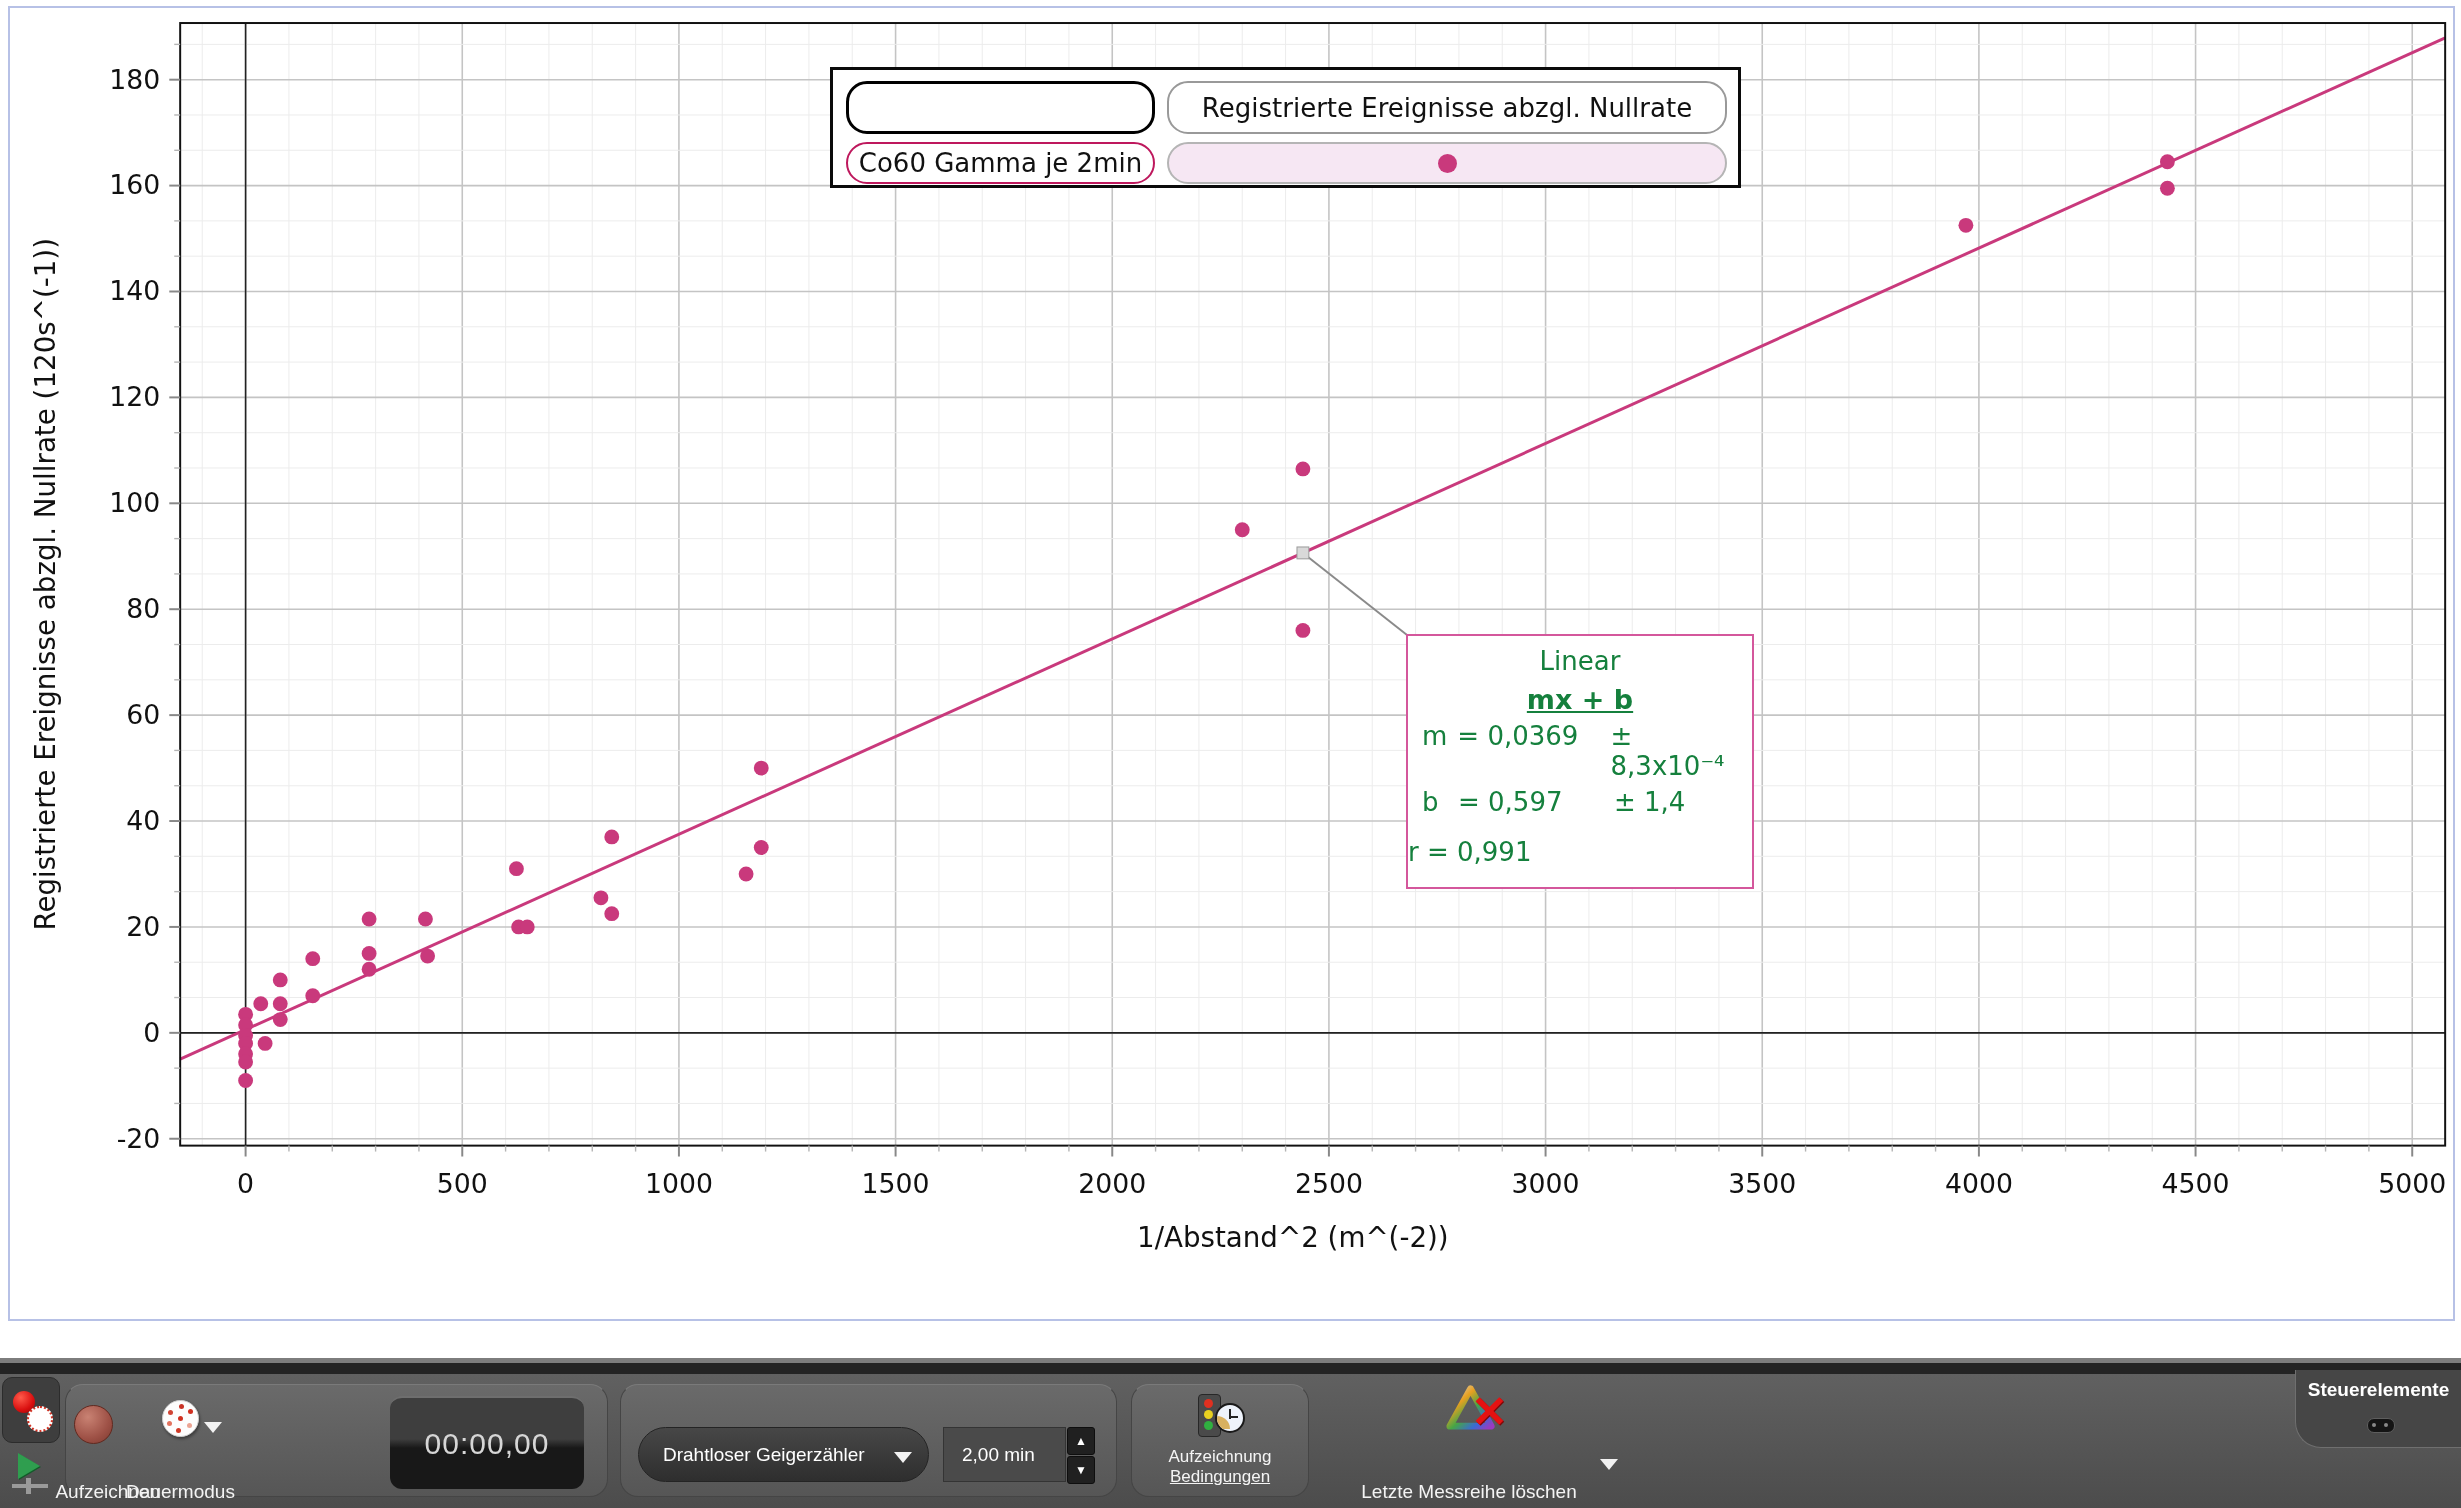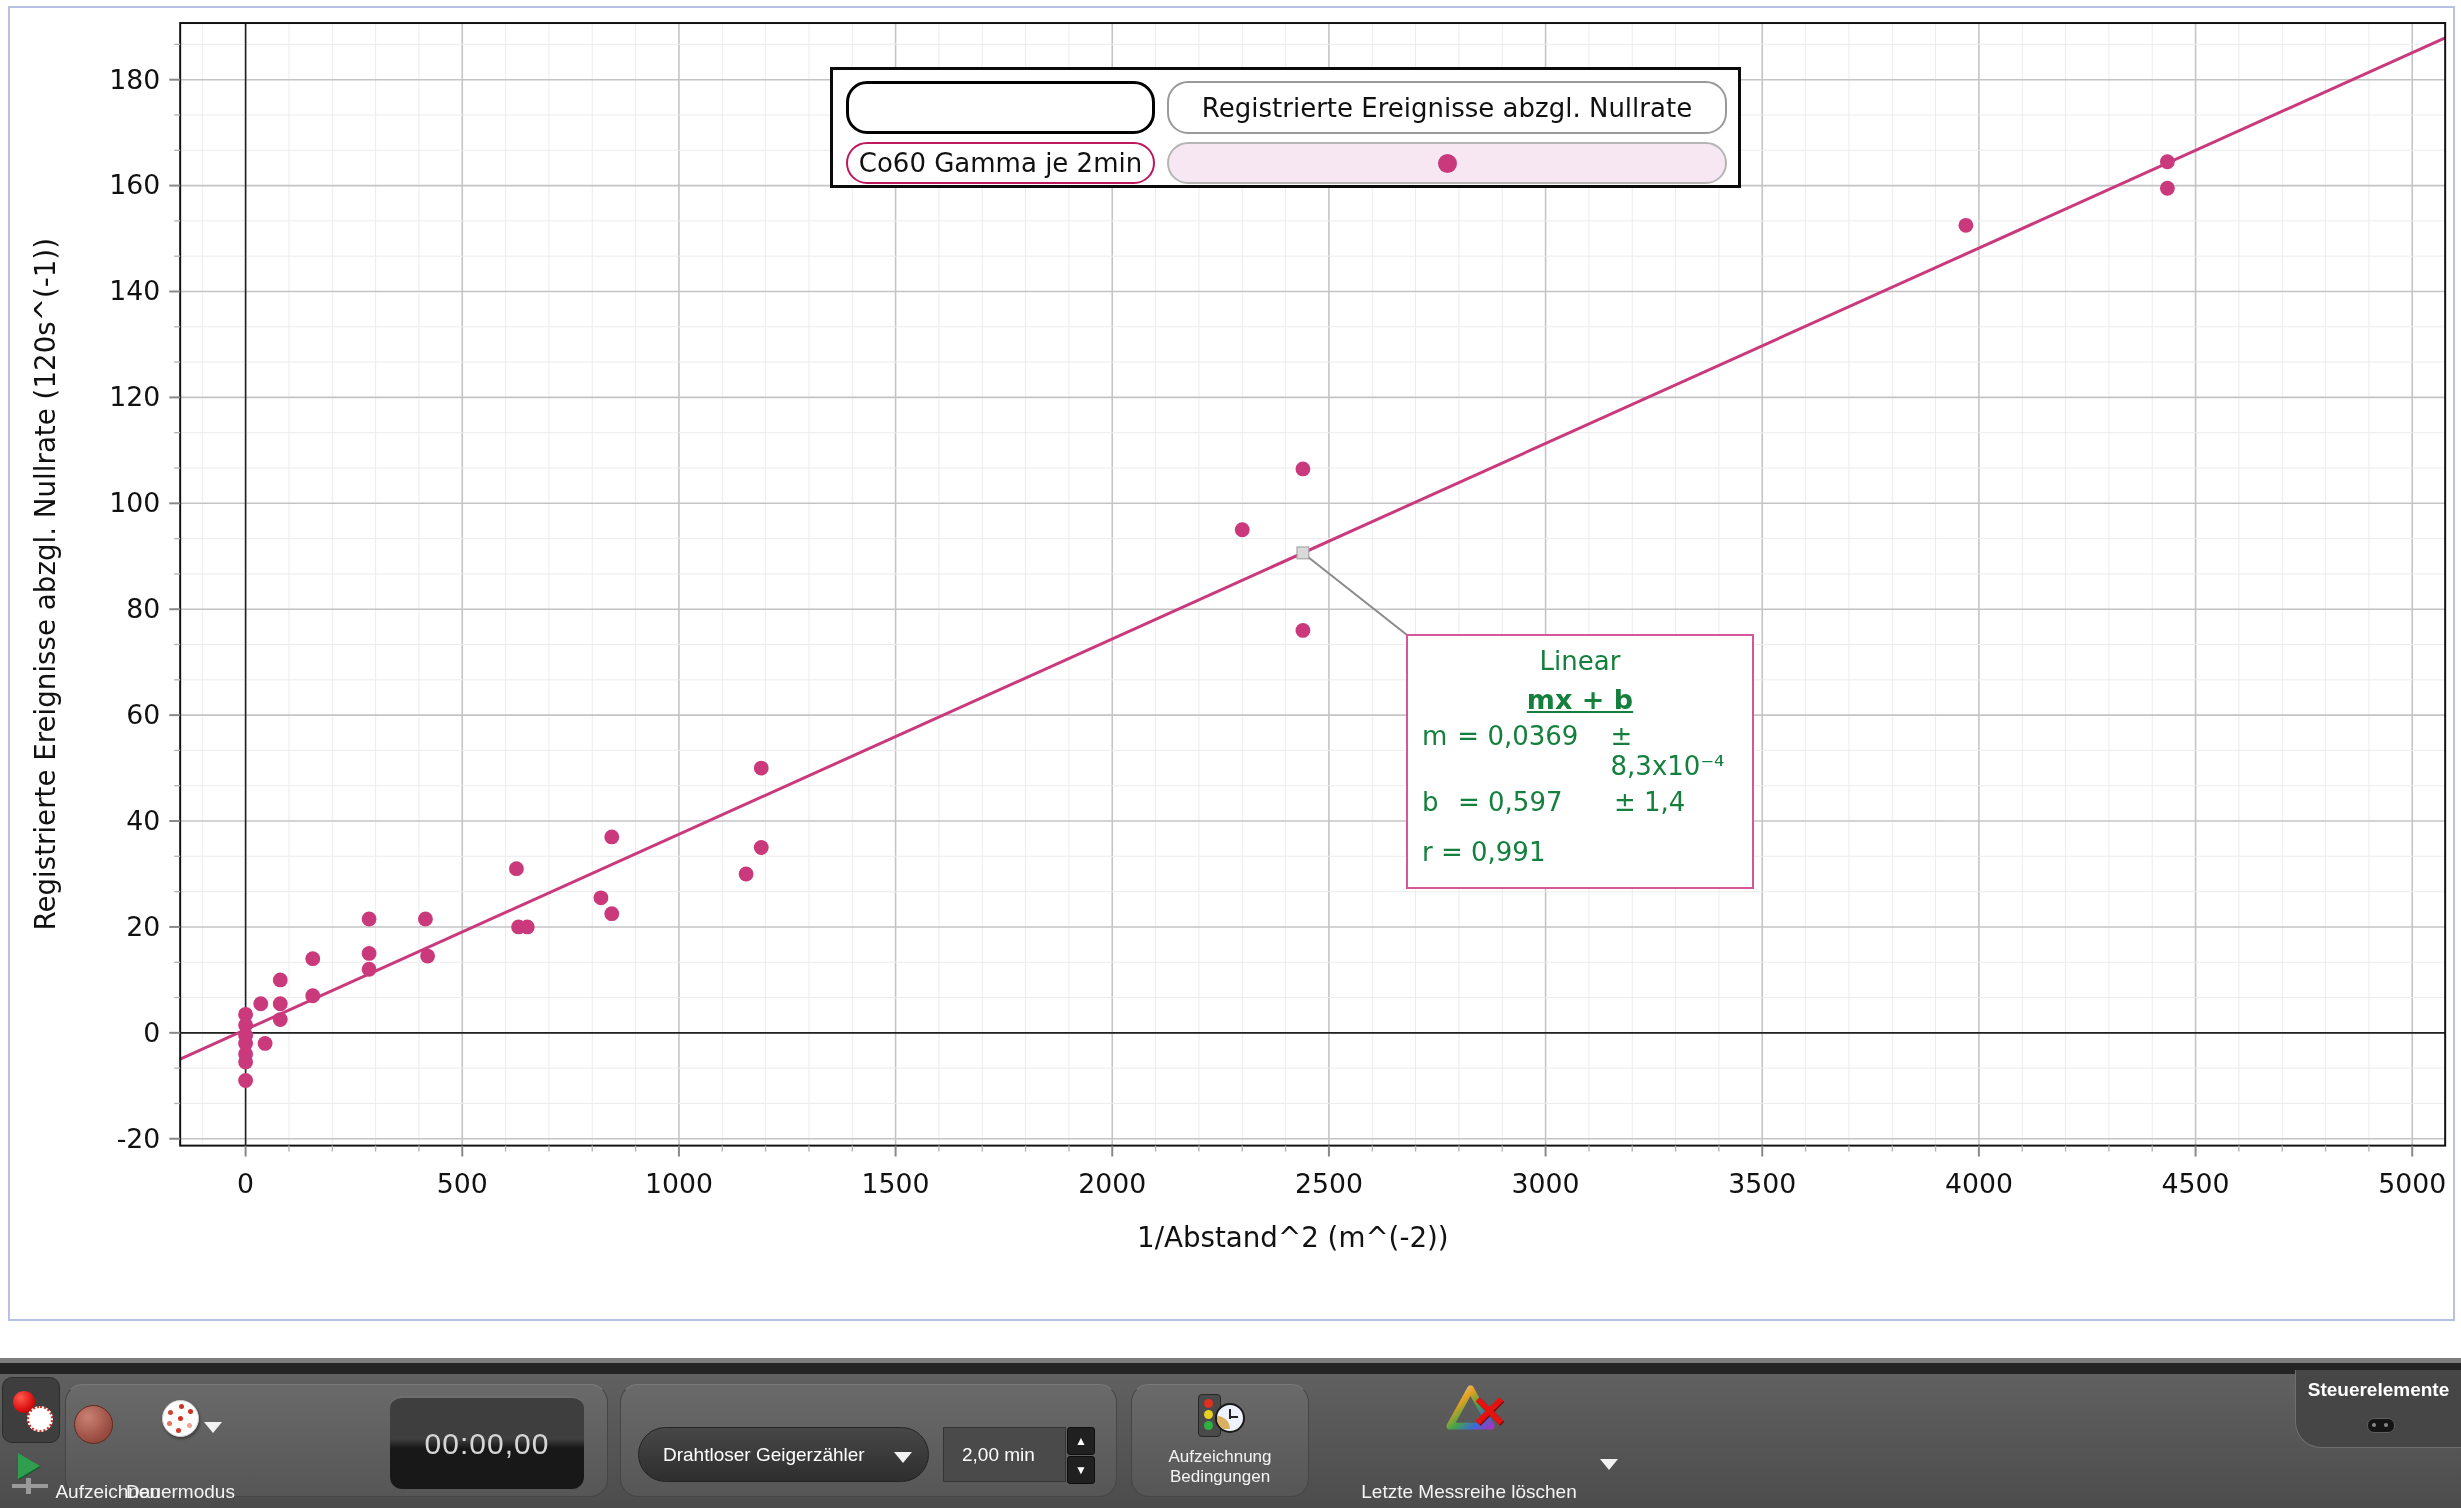--- a/index.html
+++ b/index.html
@@ -19,21 +19,21 @@
   #lg-row-label{left:13px;top:72px;width:309px;height:42px;border:2px solid #be185d;}
   #lg-swatch{left:334px;top:72px;width:560px;height:42px;border:2px solid #b5b5b5;background:#f6e7f3;}
   #lg-dot{width:19px;height:19px;border-radius:50%;}
   
   #fit-box{position:absolute;left:1406px;top:634px;width:348px;height:255px;background:#fff;
            border:2px solid #d4579c;box-sizing:border-box;font-size:26px;color:#15803d;}
   #fit-title{text-align:center;margin-top:10px;}
   #fit-formula{text-align:center;font-weight:bold;font-size:27px;text-decoration:underline;margin-top:8px;}
   .fit-row{display:flex;padding-left:14px;margin-top:6px;}
   .fit-row .fl{width:36px;} .fit-row .fv{width:156px;}
-  #fit-r{padding-left:14px;margin-top:20px;}
+  #fit-r{margin-top:20px;}
   
   #toolbar{position:absolute;left:0;top:1358px;width:2461px;height:150px;
            background:linear-gradient(#636363,#4c4c4c);font-family:"Liberation Sans",sans-serif;}
   #tb-strip1{position:absolute;left:0;top:0;width:100%;height:5px;background:#7d7d7d;}
   #tb-strip2{position:absolute;left:0;top:5px;width:100%;height:11px;background:#242424;}
   .tb-panel{position:absolute;background:linear-gradient(#6a6a6a,#565656);border:1px solid #454545;
             border-top-color:#7a7a7a;border-radius:18px;box-sizing:border-box;}
   .tb-label{position:absolute;color:#f4f4f4;font-size:19px;text-align:center;white-space:nowrap;}
   .caret{width:0;height:0;border-left:9px solid transparent;border-right:9px solid transparent;
          border-top:11px solid #f2f2f2;position:absolute;}
@@ -397,21 +397,21 @@
       <div class="tl-lamp" style="top:4px;background:#e03020;"></div>
       <div class="tl-lamp" style="top:15px;background:#e8d020;"></div>
       <div class="tl-lamp" style="top:26px;background:#30b040;"></div>
     </div>
     <div id="clock">
       <div id="clock-wedge"></div>
       <div id="clock-hand1"></div>
       <div id="clock-hand2"></div>
     </div>
     <div class="tb-label" style="left:1131px;top:89px;width:178px;font-size:17px;">Aufzeichnung</div>
-    <div class="tb-label" style="left:1131px;top:109px;width:178px;font-size:17px;">Bedingungen</div>
+    <div class="tb-label" style="left:1131px;top:109px;width:178px;font-size:17px;text-decoration:underline;">Bedingungen</div>
 
     <svg width="57" height="53" style="position:absolute;left:1443px;top:24px;" viewBox="0 0 58 54">
       <defs>
         <linearGradient id="rg" x1="0" y1="0" x2="1" y2="1">
           <stop offset="0" stop-color="#d8d8d8"></stop>
             <stop offset="0.3" stop-color="#e8a020"></stop>
           <stop offset="0.55" stop-color="#46a546"></stop>
             <stop offset="0.8" stop-color="#3a6ad4"></stop>
           <stop offset="1" stop-color="#9a3ac0"></stop>
         </linearGradient>

